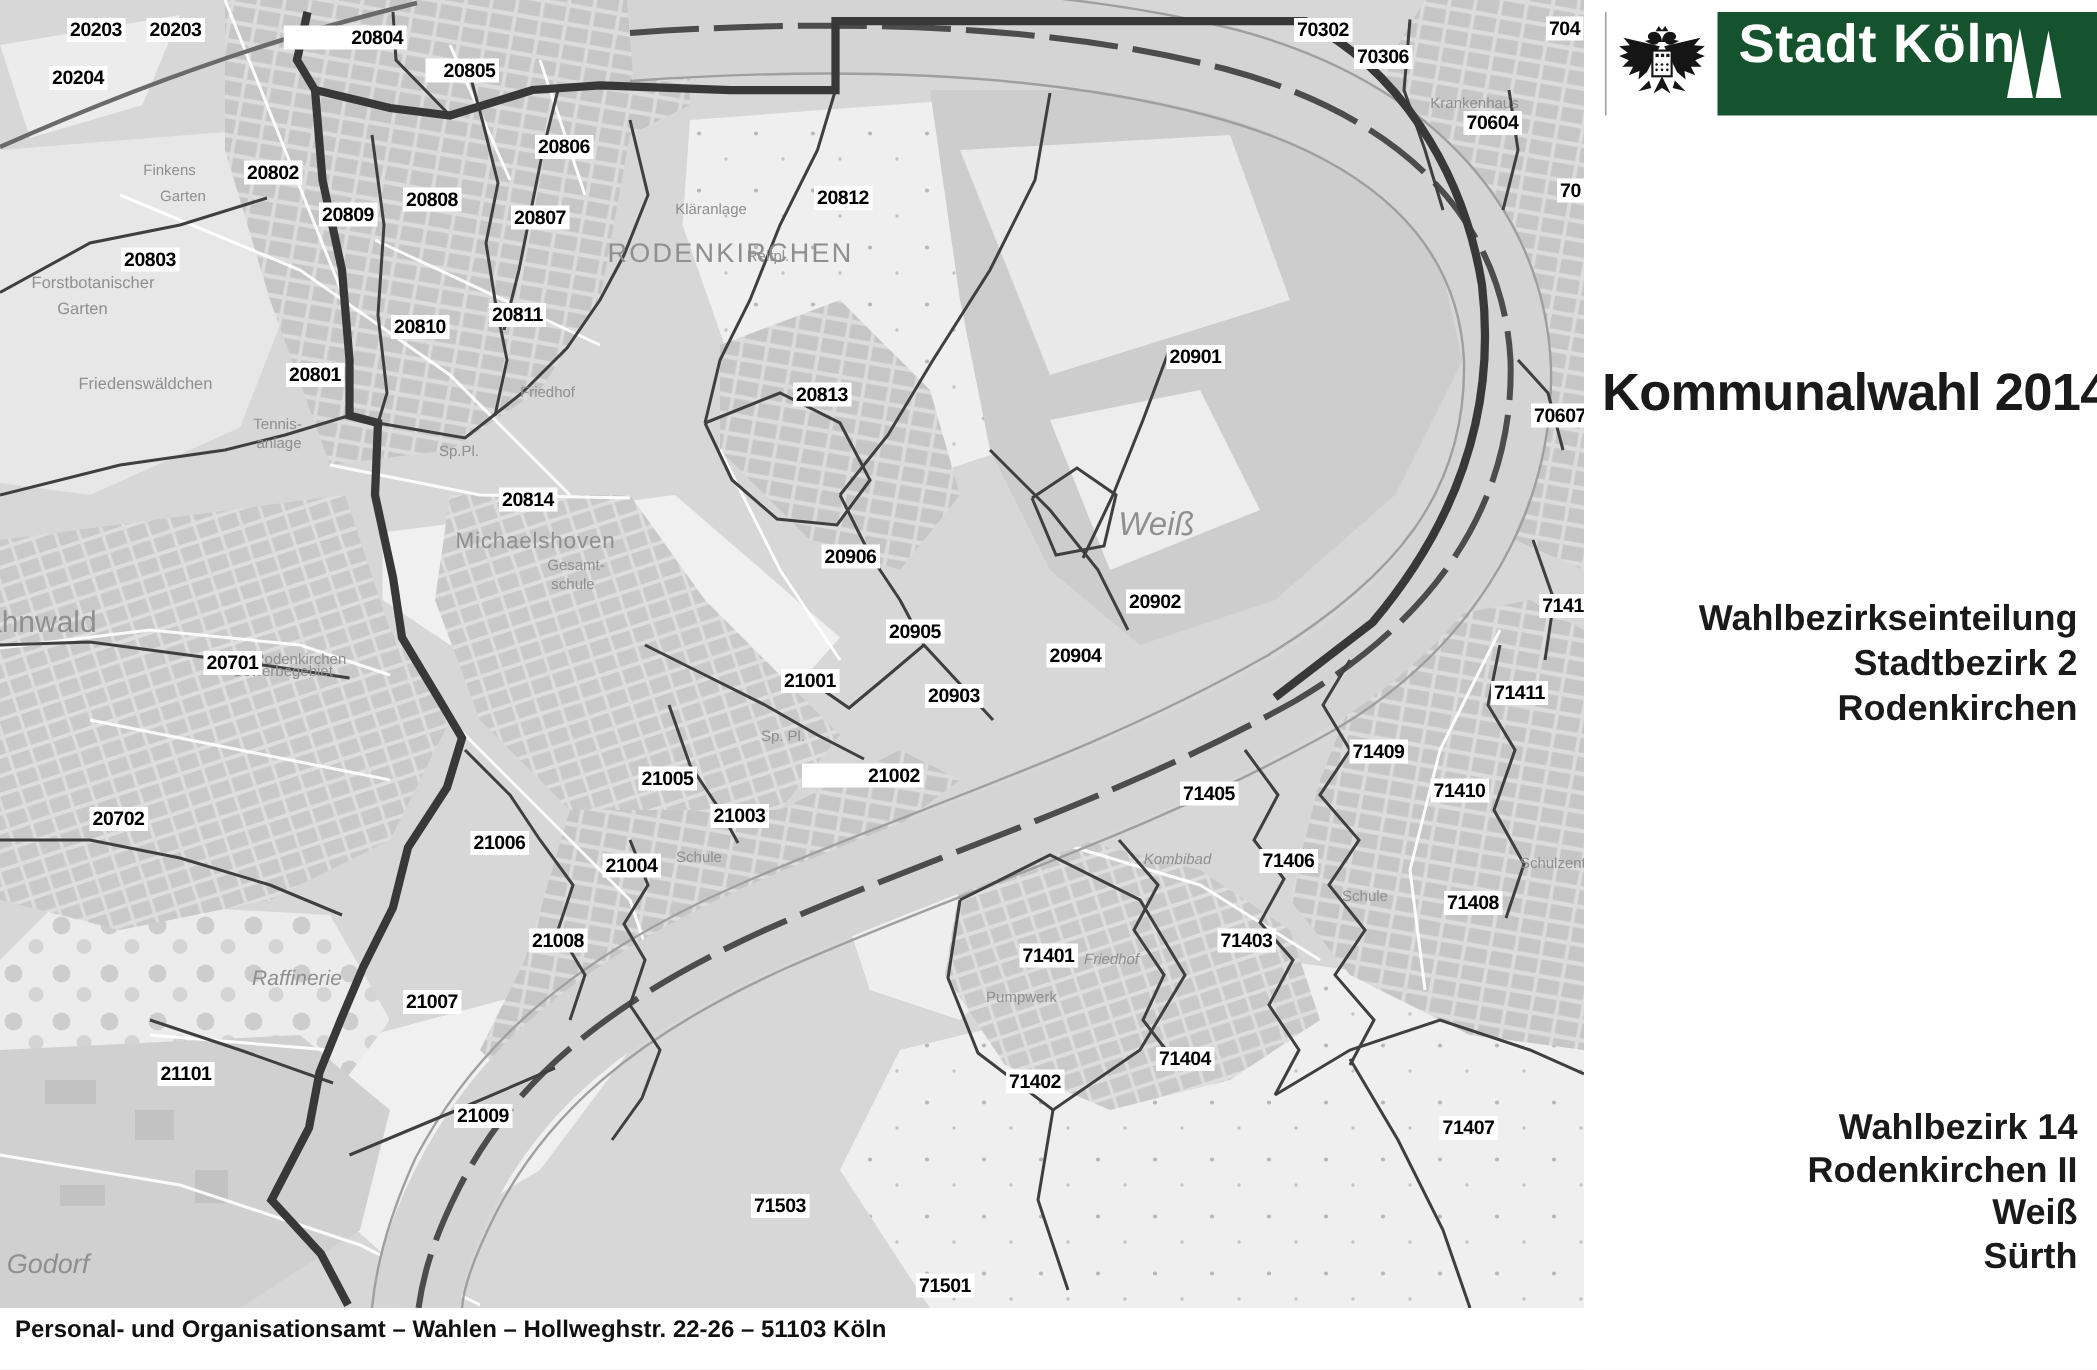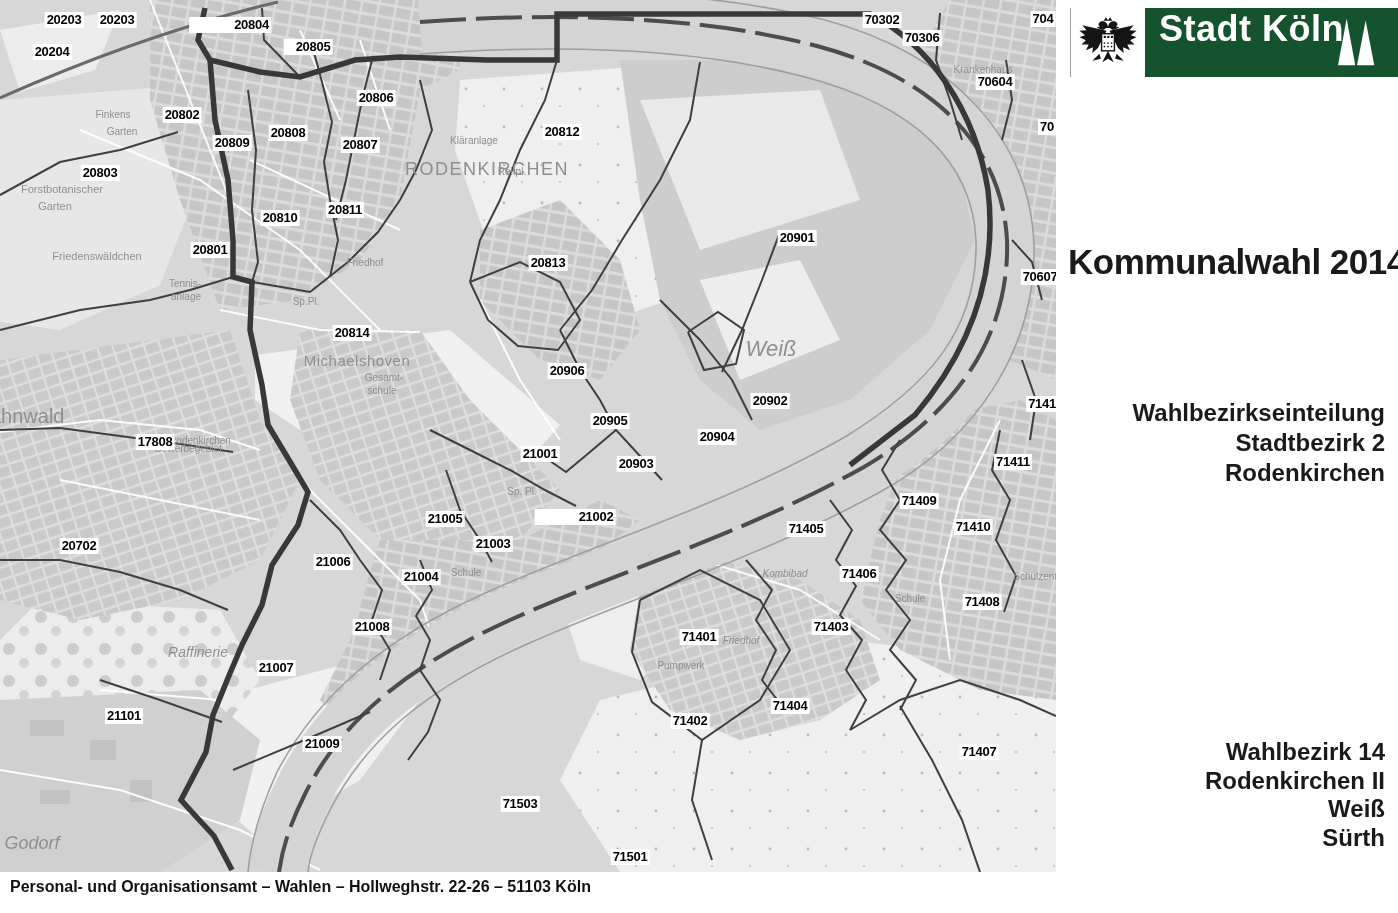--- a/index.html
+++ b/index.html
@@ -226,30 +226,30 @@
         <div class="dl" style="left: 540px; top: 454px;">21001</div>
         <div class="dl" style="left: 636px; top: 464px;">20903</div>
         <div class="dl" style="left: 1042px; top: 404px;">7141</div>
         <div class="dl" style="left: 1013px; top: 462px;">71411</div>
         <div class="dl" style="left: 445px; top: 519px;">21005</div>
         <div class="dl" style="left: 919px; top: 501px;">71409</div>
         <div class="dl" style="left: 973px; top: 527px;">71410</div>
         <div class="dl" style="left: 575px; top: 517px; padding-left: 44px;">21002</div>
         <div class="dl" style="left: 806px; top: 529px;">71405</div>
         <div class="dl" style="left: 493px; top: 544px;">21003</div>
-        <div class="dl" style="left: 155px; top: 442px;">17808</div>
+        <div class="dl" style="left: 155px; top: 442px;">20701</div>
         <div class="dl" style="left: 79px; top: 546px;">20702</div>
         <div class="dl" style="left: 333px; top: 562px;">21006</div>
         <div class="dl" style="left: 859px; top: 574px;">71406</div>
         <div class="dl" style="left: 421px; top: 577px;">21004</div>
         <div class="dl" style="left: 982px; top: 602px;">71408</div>
         <div class="dl" style="left: 372px; top: 627px;">21008</div>
         <div class="dl" style="left: 831px; top: 627px;">71403</div>
         <div class="dl" style="left: 699px; top: 637px;">71401</div>
-        <div class="dl" style="left: 276px; top: 668px;">21007</div>
+        <div class="dl" style="left: 288px; top: 668px;">21007</div>
         <div class="dl" style="left: 690px; top: 721px;">71402</div>
         <div class="dl" style="left: 790px; top: 706px;">71404</div>
         <div class="dl" style="left: 979px; top: 752px;">71407</div>
         <div class="dl" style="left: 124px; top: 716px;">21101</div>
         <div class="dl" style="left: 322px; top: 744px;">21009</div>
         <div class="dl" style="left: 520px; top: 804px;">71503</div>
         <div class="dl" style="left: 630px; top: 857px;">71501</div>
       </div>
   </div>
 

